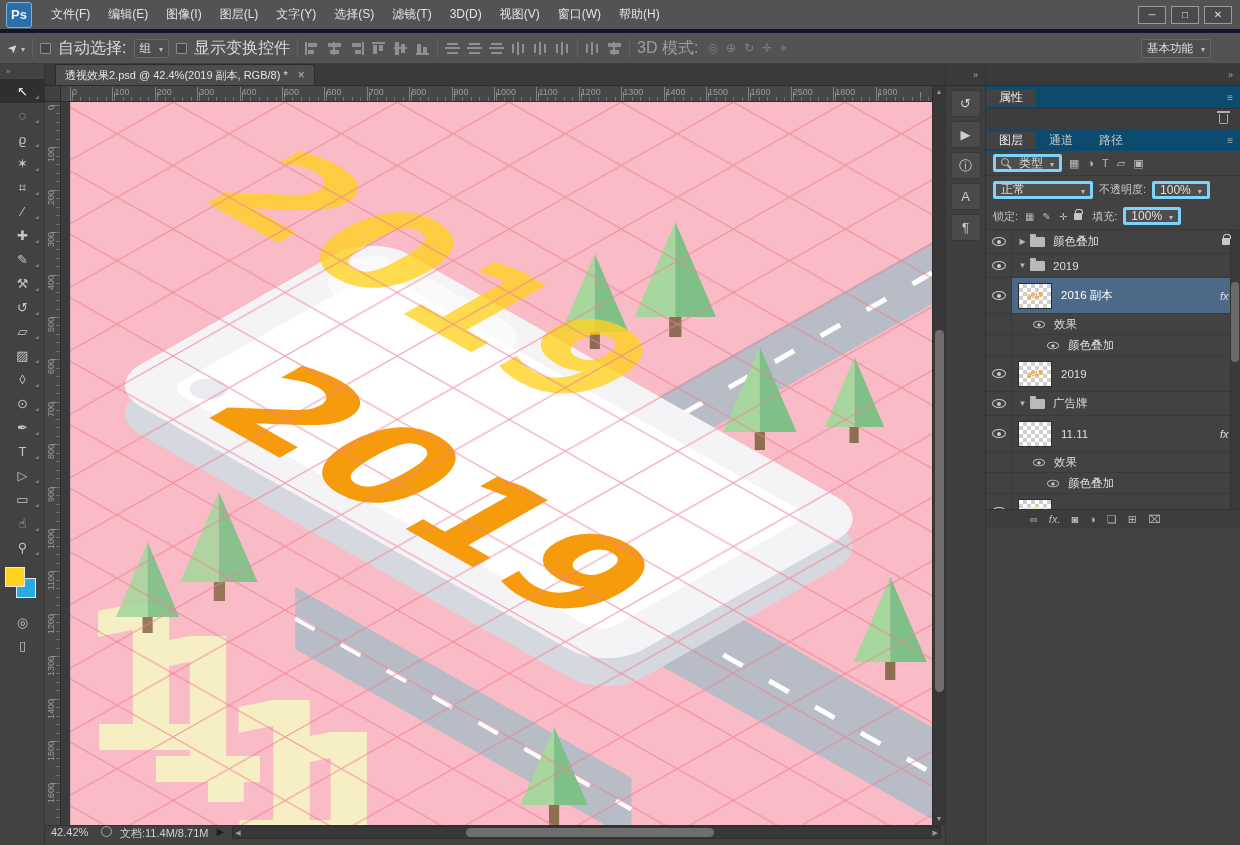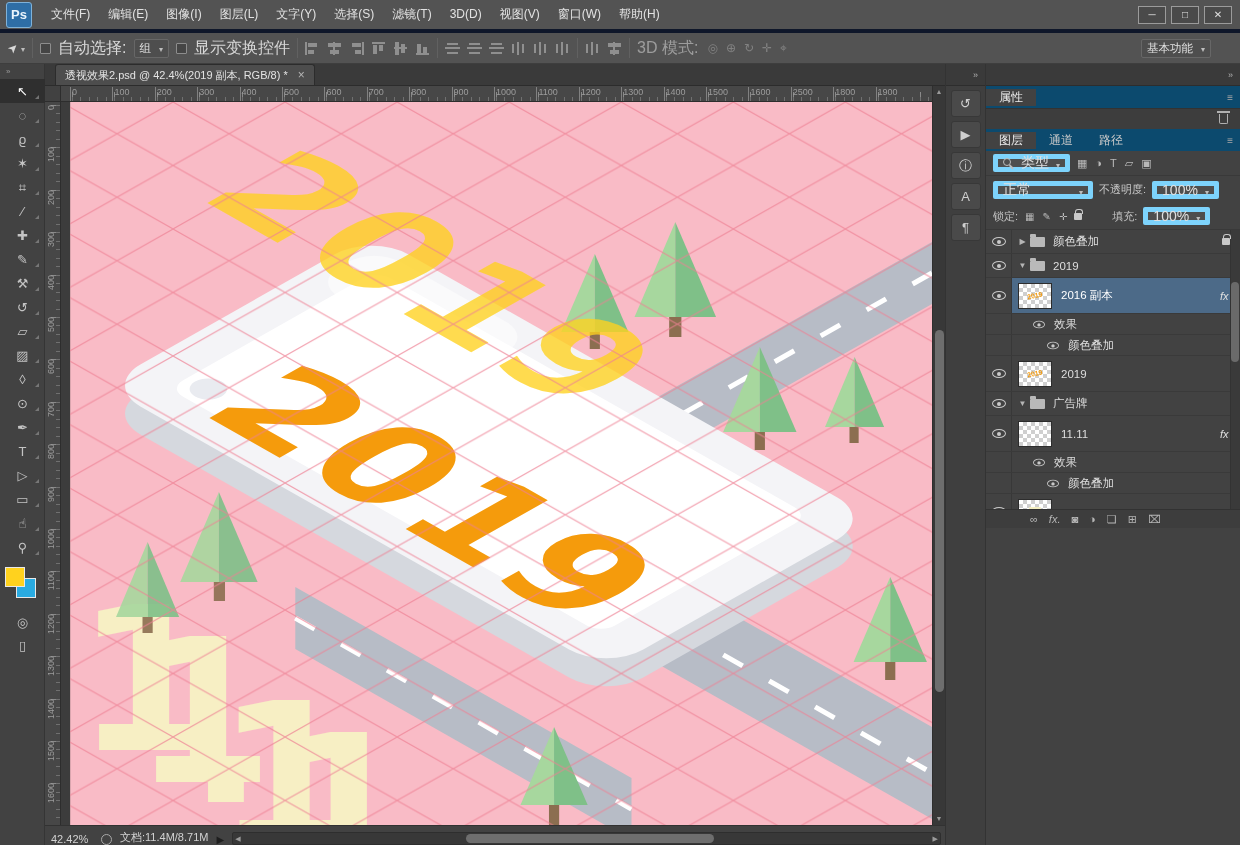--- a/index.html
+++ b/index.html
@@ -84,21 +84,21 @@
     background-size:4px 100%,9px 100%;background-position:100% 3px,100% 3px;background-repeat:no-repeat}
   .vrnum{position:absolute;left:1px;font-size:9px;color:#9c9c9c;writing-mode:vertical-rl;transform:rotate(180deg)}
   #ruler-corner{position:absolute;left:0;top:0;width:16px;height:16px;background:#414141;border-right:1px solid #2d2d2d;border-bottom:1px solid #2d2d2d}
   #canvasbox{position:absolute;left:16px;top:16px;right:13px;bottom:0;overflow:hidden}
   #canvasbox svg{display:block;width:100%;height:100%}
   #vscroll{position:absolute;right:0;top:0;bottom:0;width:13px;background:#383838;border-left:1px solid #2e2e2e;
     display:flex;flex-direction:column;align-items:center;justify-content:space-between;padding:2px 0}
   .scroll-arrow{font-size:7px;color:#9a9a9a;line-height:8px}
   #vthumb{position:absolute;left:2px;top:33%;width:9px;height:49%;background:#6e6e6e;border-radius:5px}
 
-  #statusbar{height:20px;background:#424242;border-top:1px solid #323232;display:flex;align-items:flex-end;gap:8px;
+  #statusbar{height:20px;background:#424242;border-top:1px solid #323232;display:flex;align-items:flex-start;gap:8px;
     padding:0 4px 0 2px;font-size:11px;color:#d2d2d2}
   #zoom-field{padding:0 4px;min-width:46px}
   .sbicon{width:11px;height:11px;border:1px solid #a8a8a8;border-radius:50%}
   #status-flyout{color:#1e1e1e;font-size:10px}
   #hscroll{flex:1;height:13px;background:#383838;border:1px solid #2e2e2e;border-radius:2px;position:relative;
     display:flex;align-items:center;justify-content:space-between;padding:0 2px}
   #hthumb{position:absolute;left:33%;width:35%;top:1px;height:9px;background:#6e6e6e;border-radius:5px}
 
   
   #iconstrip{width:40px;background:#3f3f3f;border-left:1px solid #333;display:flex;flex-direction:column}
@@ -121,22 +121,22 @@
   .trash::before{content:'';position:absolute;top:-3px;left:-3px;width:13px;height:2px;background:#b0b0b0}
 
   #filter-row{height:25px;display:flex;align-items:center;gap:5px;padding:0 7px;border-bottom:1px solid #393939}
   .mag{width:11px;height:11px;position:relative;display:inline-block}
   .mag::before{content:'';position:absolute;width:6px;height:6px;border:1.5px solid #bbb;border-radius:50%;left:0;top:0}
   .mag::after{content:'';position:absolute;width:5px;height:1.5px;background:#bbb;transform:rotate(45deg);left:6px;top:8px}
   .ficon{font-size:11px;color:#b8b8b8;padding:0 2px}
   #blend-row{height:27px;display:flex;align-items:center;gap:6px;padding:0 7px}
   #lock-row{height:27px;display:flex;align-items:center;gap:6px;padding:0 7px;border-bottom:1px solid #393939}
   .plabel{font-size:11px;color:#c6c6c6;white-space:nowrap}
-  .sdd{height:18px;background:#4e4e4e;border:5px solid #7dd3fc;border-radius:2px;display:flex;align-items:center;
-    gap:7px;padding:0 5px;font-size:14px;color:#e0e0e0}
+  .sdd{height:18px;background:#4e4e4e;border:3px solid #7dd3fc;border-radius:2px;display:flex;align-items:center;
+    gap:7px;padding:0 5px;font-size:12px;color:#e0e0e0}
   .lockic{font-size:10px;color:#b8b8b8;padding:0 1px}
   .lock-icon{width:8px;height:7px;background:#c9c9c9;position:relative;display:inline-block;border-radius:1px}
   .lock-icon::before{content:'';position:absolute;top:-4px;left:1px;width:6px;height:4px;border:1.5px solid #c9c9c9;
     border-bottom:none;border-radius:3px 3px 0 0}
 
   #layer-list{position:relative;height:279px;overflow:hidden;background:#424242}
   .lrow{display:flex;align-items:center;border-bottom:1px solid #3a3a3a}
   .lrow.group{height:24px}
   .lrow.layer{height:36px}
   .lrow.fx-header,.lrow.fx-item{height:21px}
@@ -544,21 +544,21 @@
           <span class="dd-arrow"></span>
         </span>
       </div>
 
       <div id="lock-row">
         <span class="plabel">锁定:</span>
         <span class="lockic">▦</span>
         <span class="lockic">✎</span>
         <span class="lockic">✛</span>
         <span class="lock-icon"></span>
-        <span class="plabel" style="margin-left:24px">填充:</span>
+        <span class="plabel" style="margin-left:4px">填充:</span>
         <span class="sdd">
           <span>100%</span>
           <span class="dd-arrow"></span>
         </span>
       </div>
 
       <div id="layer-list">
         <div id="list-scroll">
           <div id="list-thumbbar"></div>
         </div>

